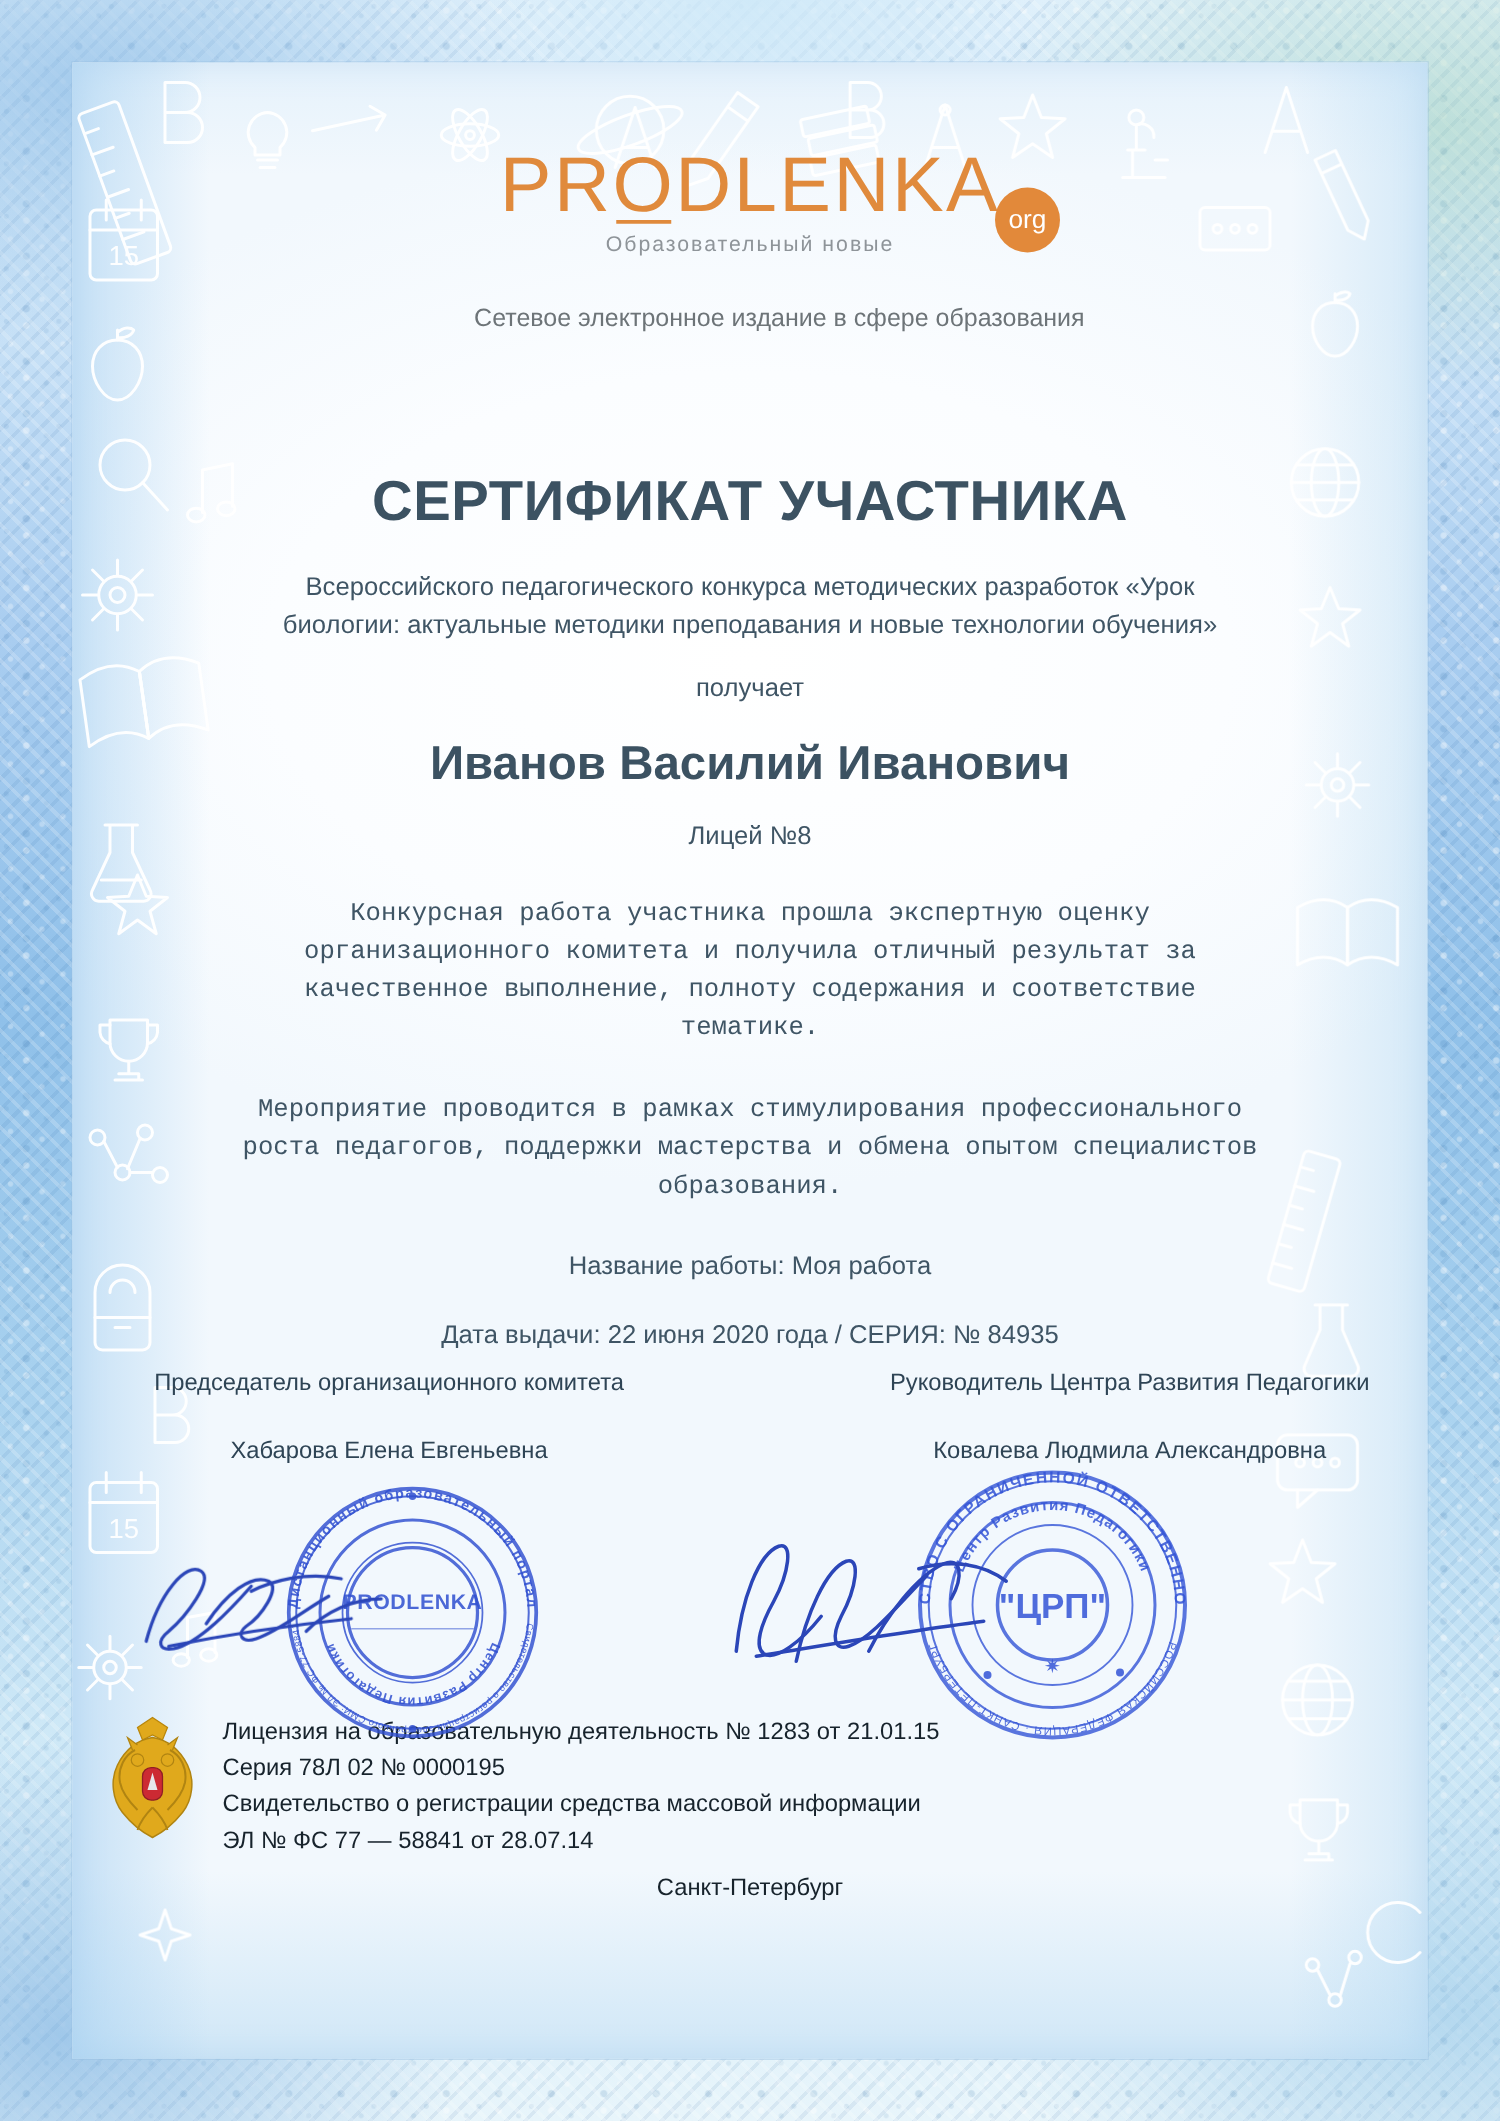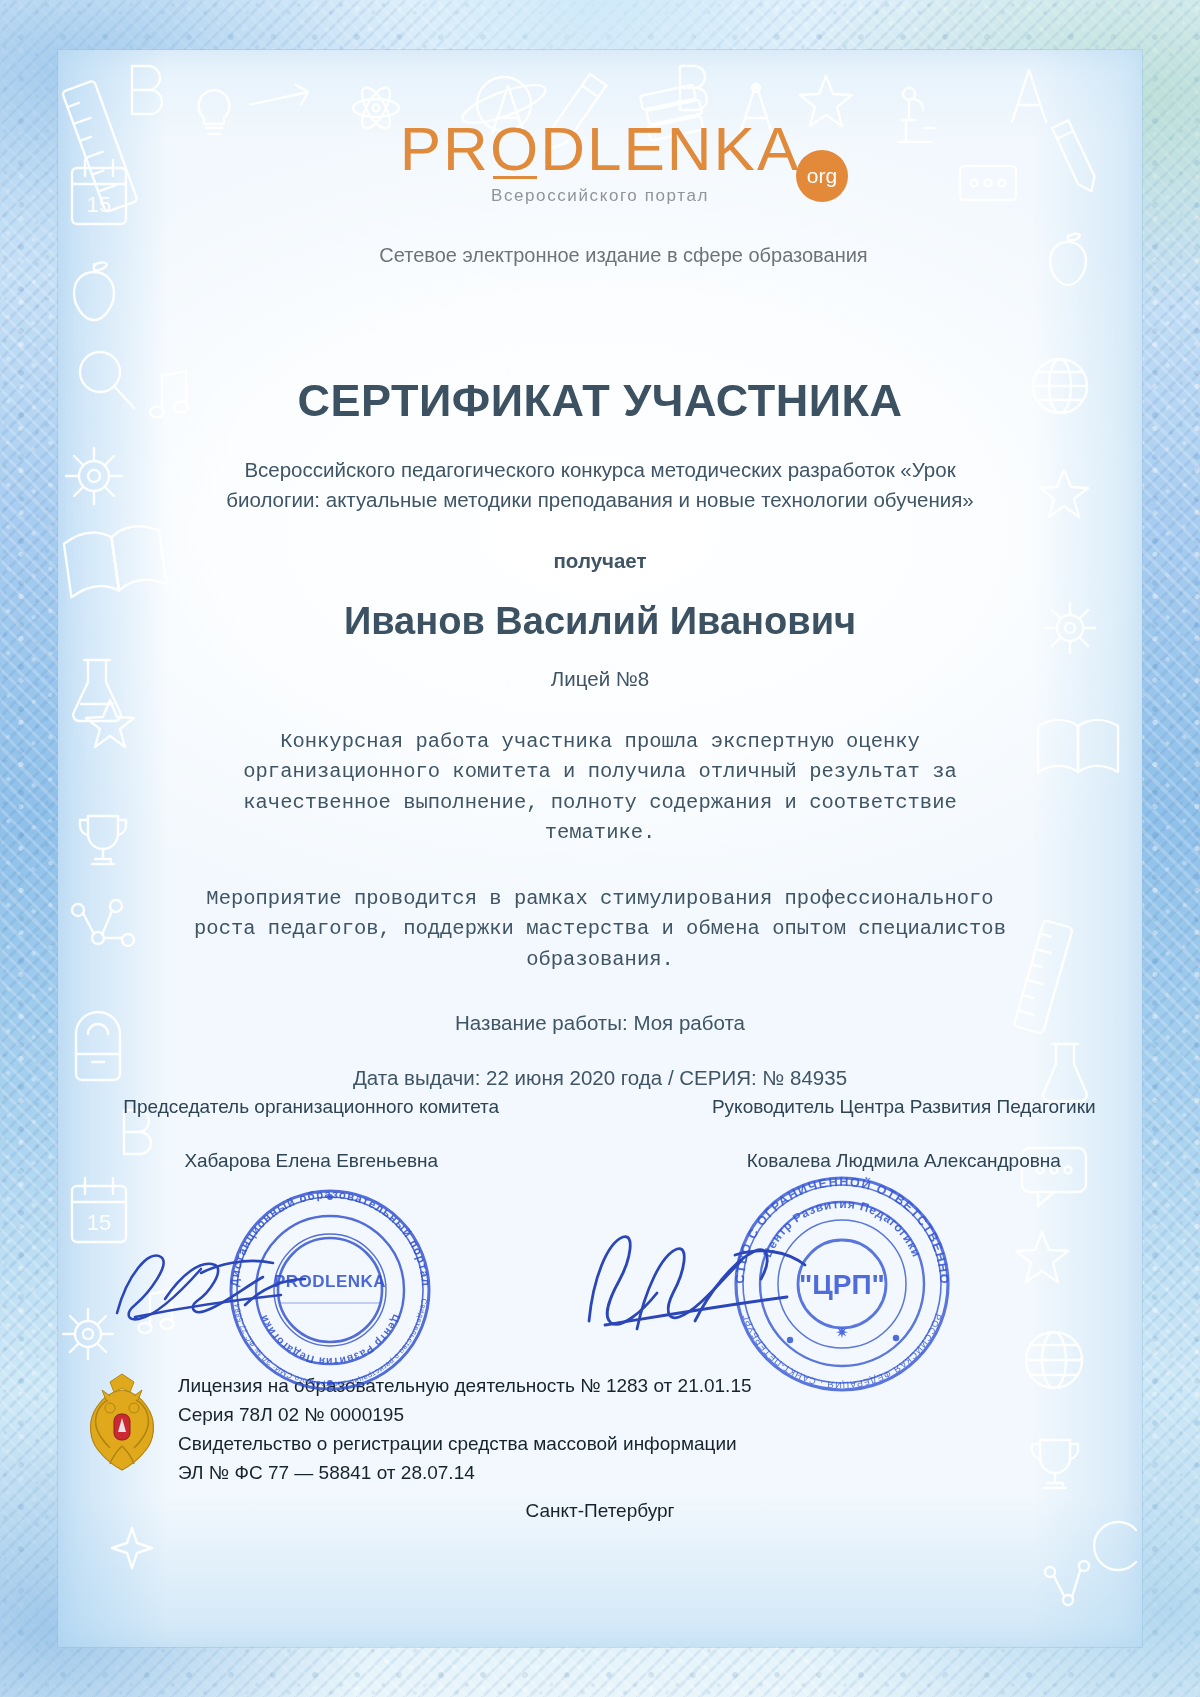--- a/index.html
+++ b/index.html
@@ -157,24 +157,23 @@
     letter-spacing: 0.5px;
   }
   .subtitle {
     margin: 28px auto 0;
     width: 810px;
     font-size: 20.5px;
     line-height: 1.46;
     color: #3f5565;
   }
   .receives {
-    margin-top: 34px;
+    margin-top: 24px;
     font-size: 20.5px;
     color: #3f5565;
-    font-weight: bold;
   }
   .recipient {
     margin-top: 27px;
     font-size: 38px;
     font-weight: bold;
     color: #3c5262;
   }
   .org-name {
     margin-top: 24px;
     font-size: 20.5px;
@@ -478,21 +477,21 @@
         </g>
       </g>
     </svg>
   </div>
 
   <div class="content">
 
     <div class="logo-block">
       <div class="logo-word"><span>PR</span><span class="accent-o">O</span><span>DLENKA</span></div>
       <div class="logo-org">org</div>
-      <div class="logo-sub">Всероссийского портал</div>
+      <div class="logo-sub">Образовательный новые</div>
     </div>
 
     <div class="tagline">Сетевое электронное издание в сфере образования</div>
 
     <div class="title">СЕРТИФИКАТ УЧАСТНИКА</div>
 
     <div class="subtitle">Всероссийского педагогического конкурса методических разработок «Урок биологии: актуальные методики преподавания и новые технологии обучения»</div>
 
     <div class="receives">получает</div>
 

